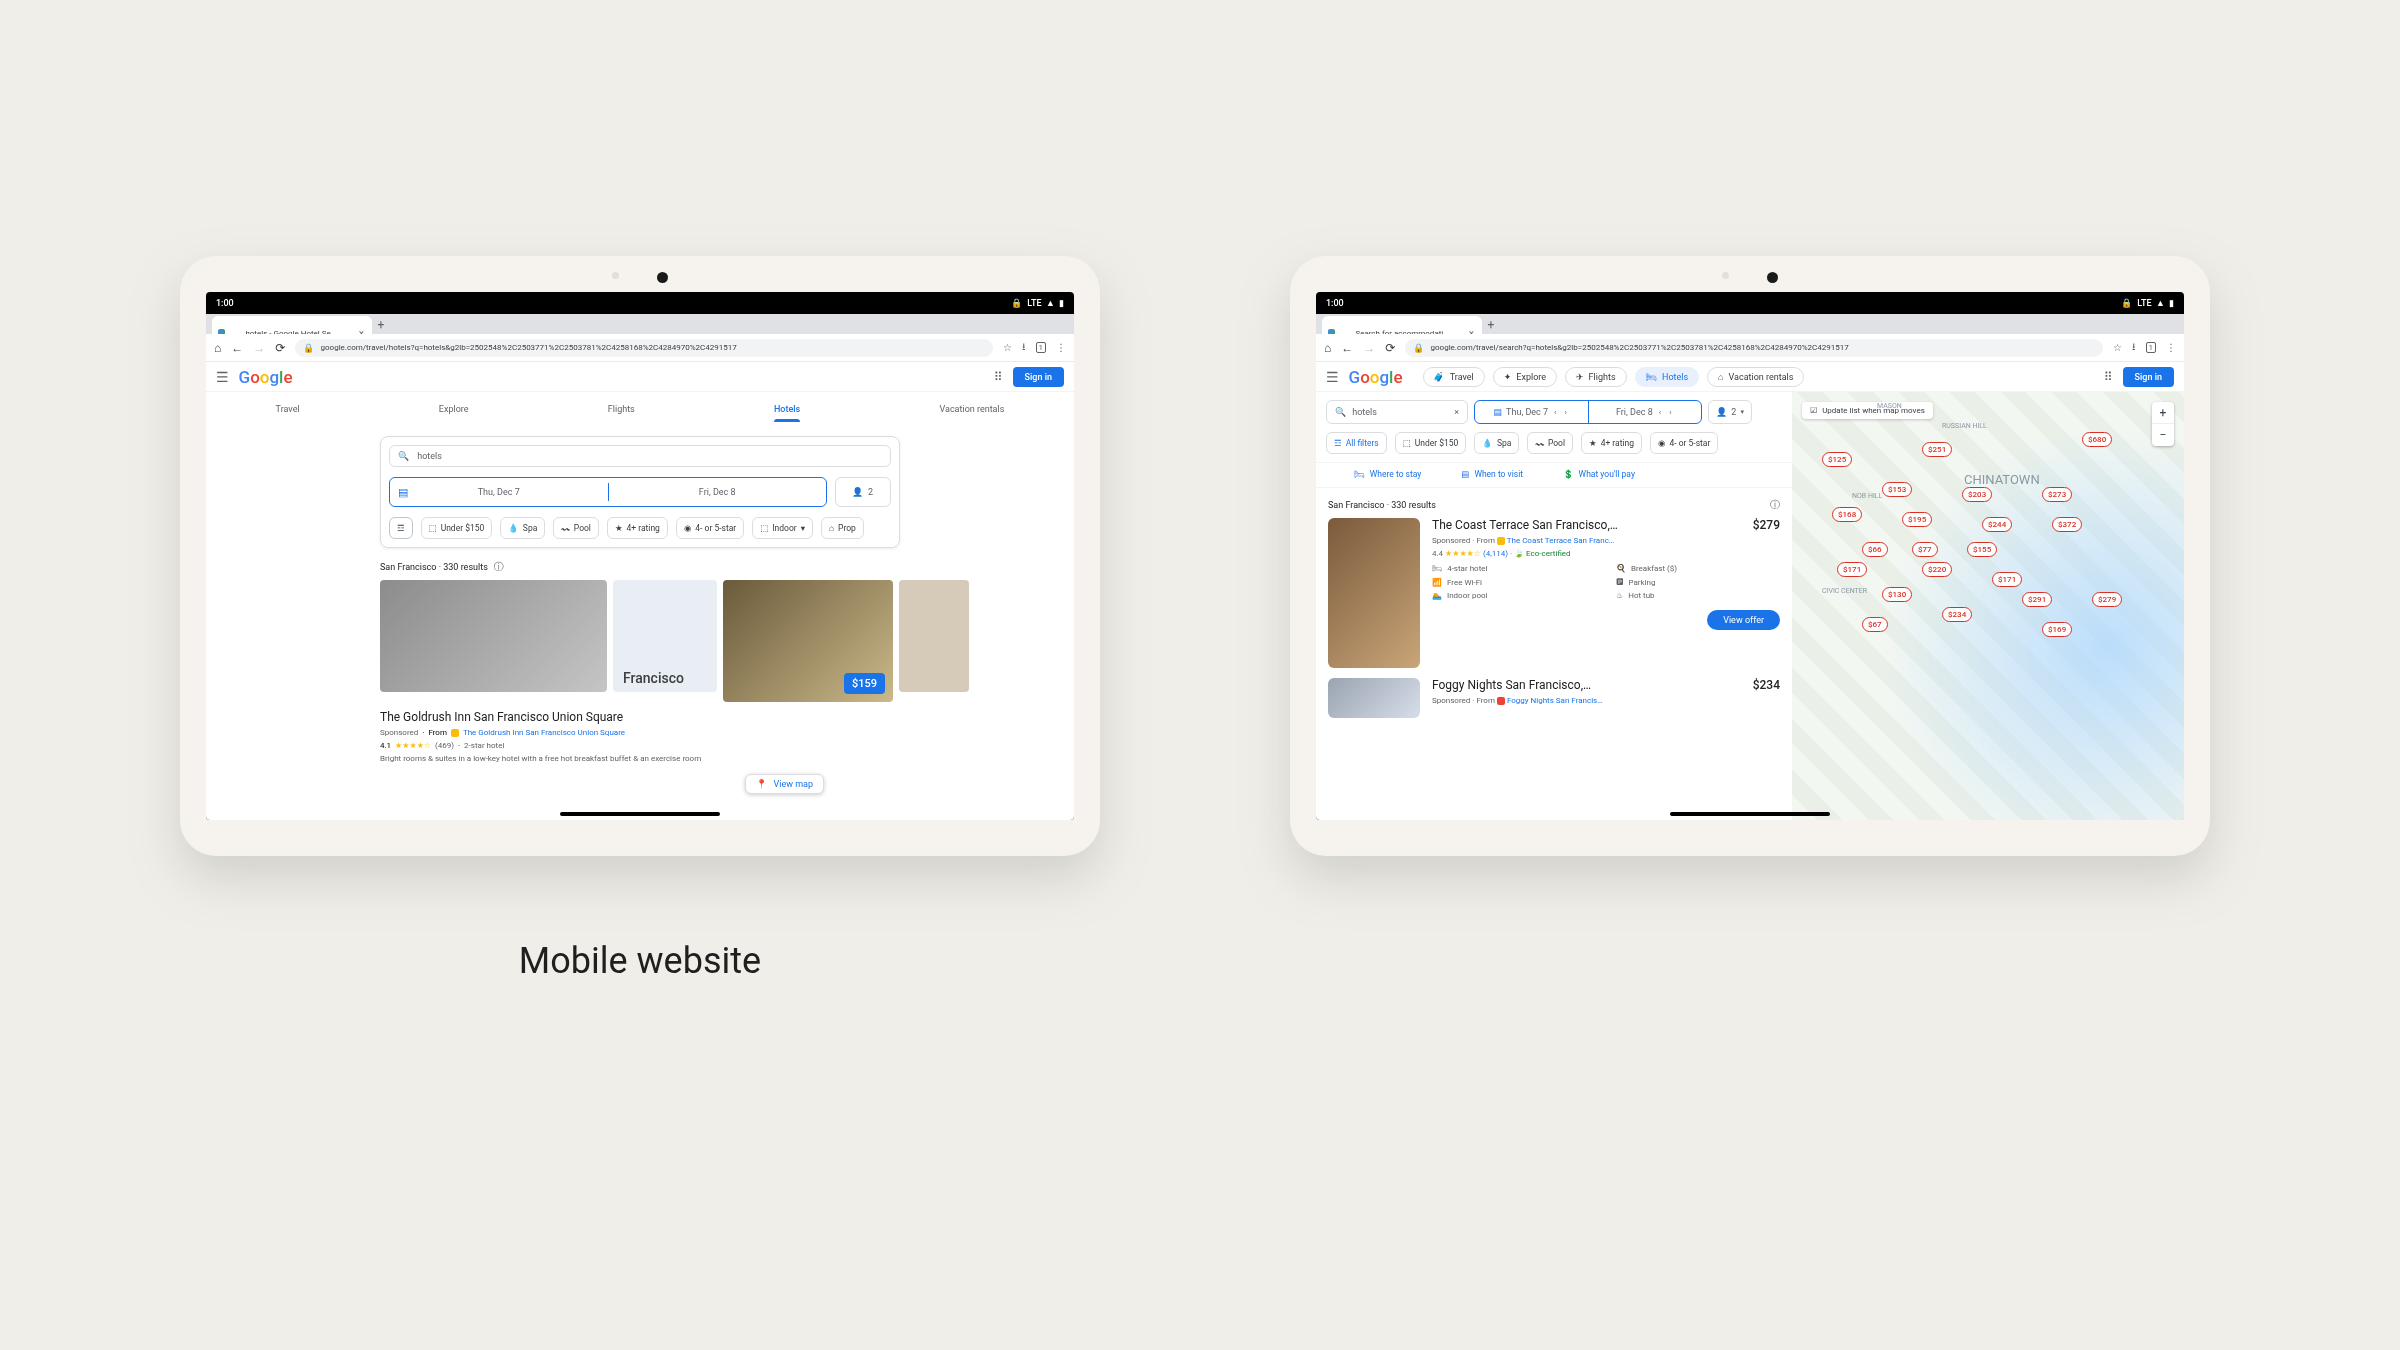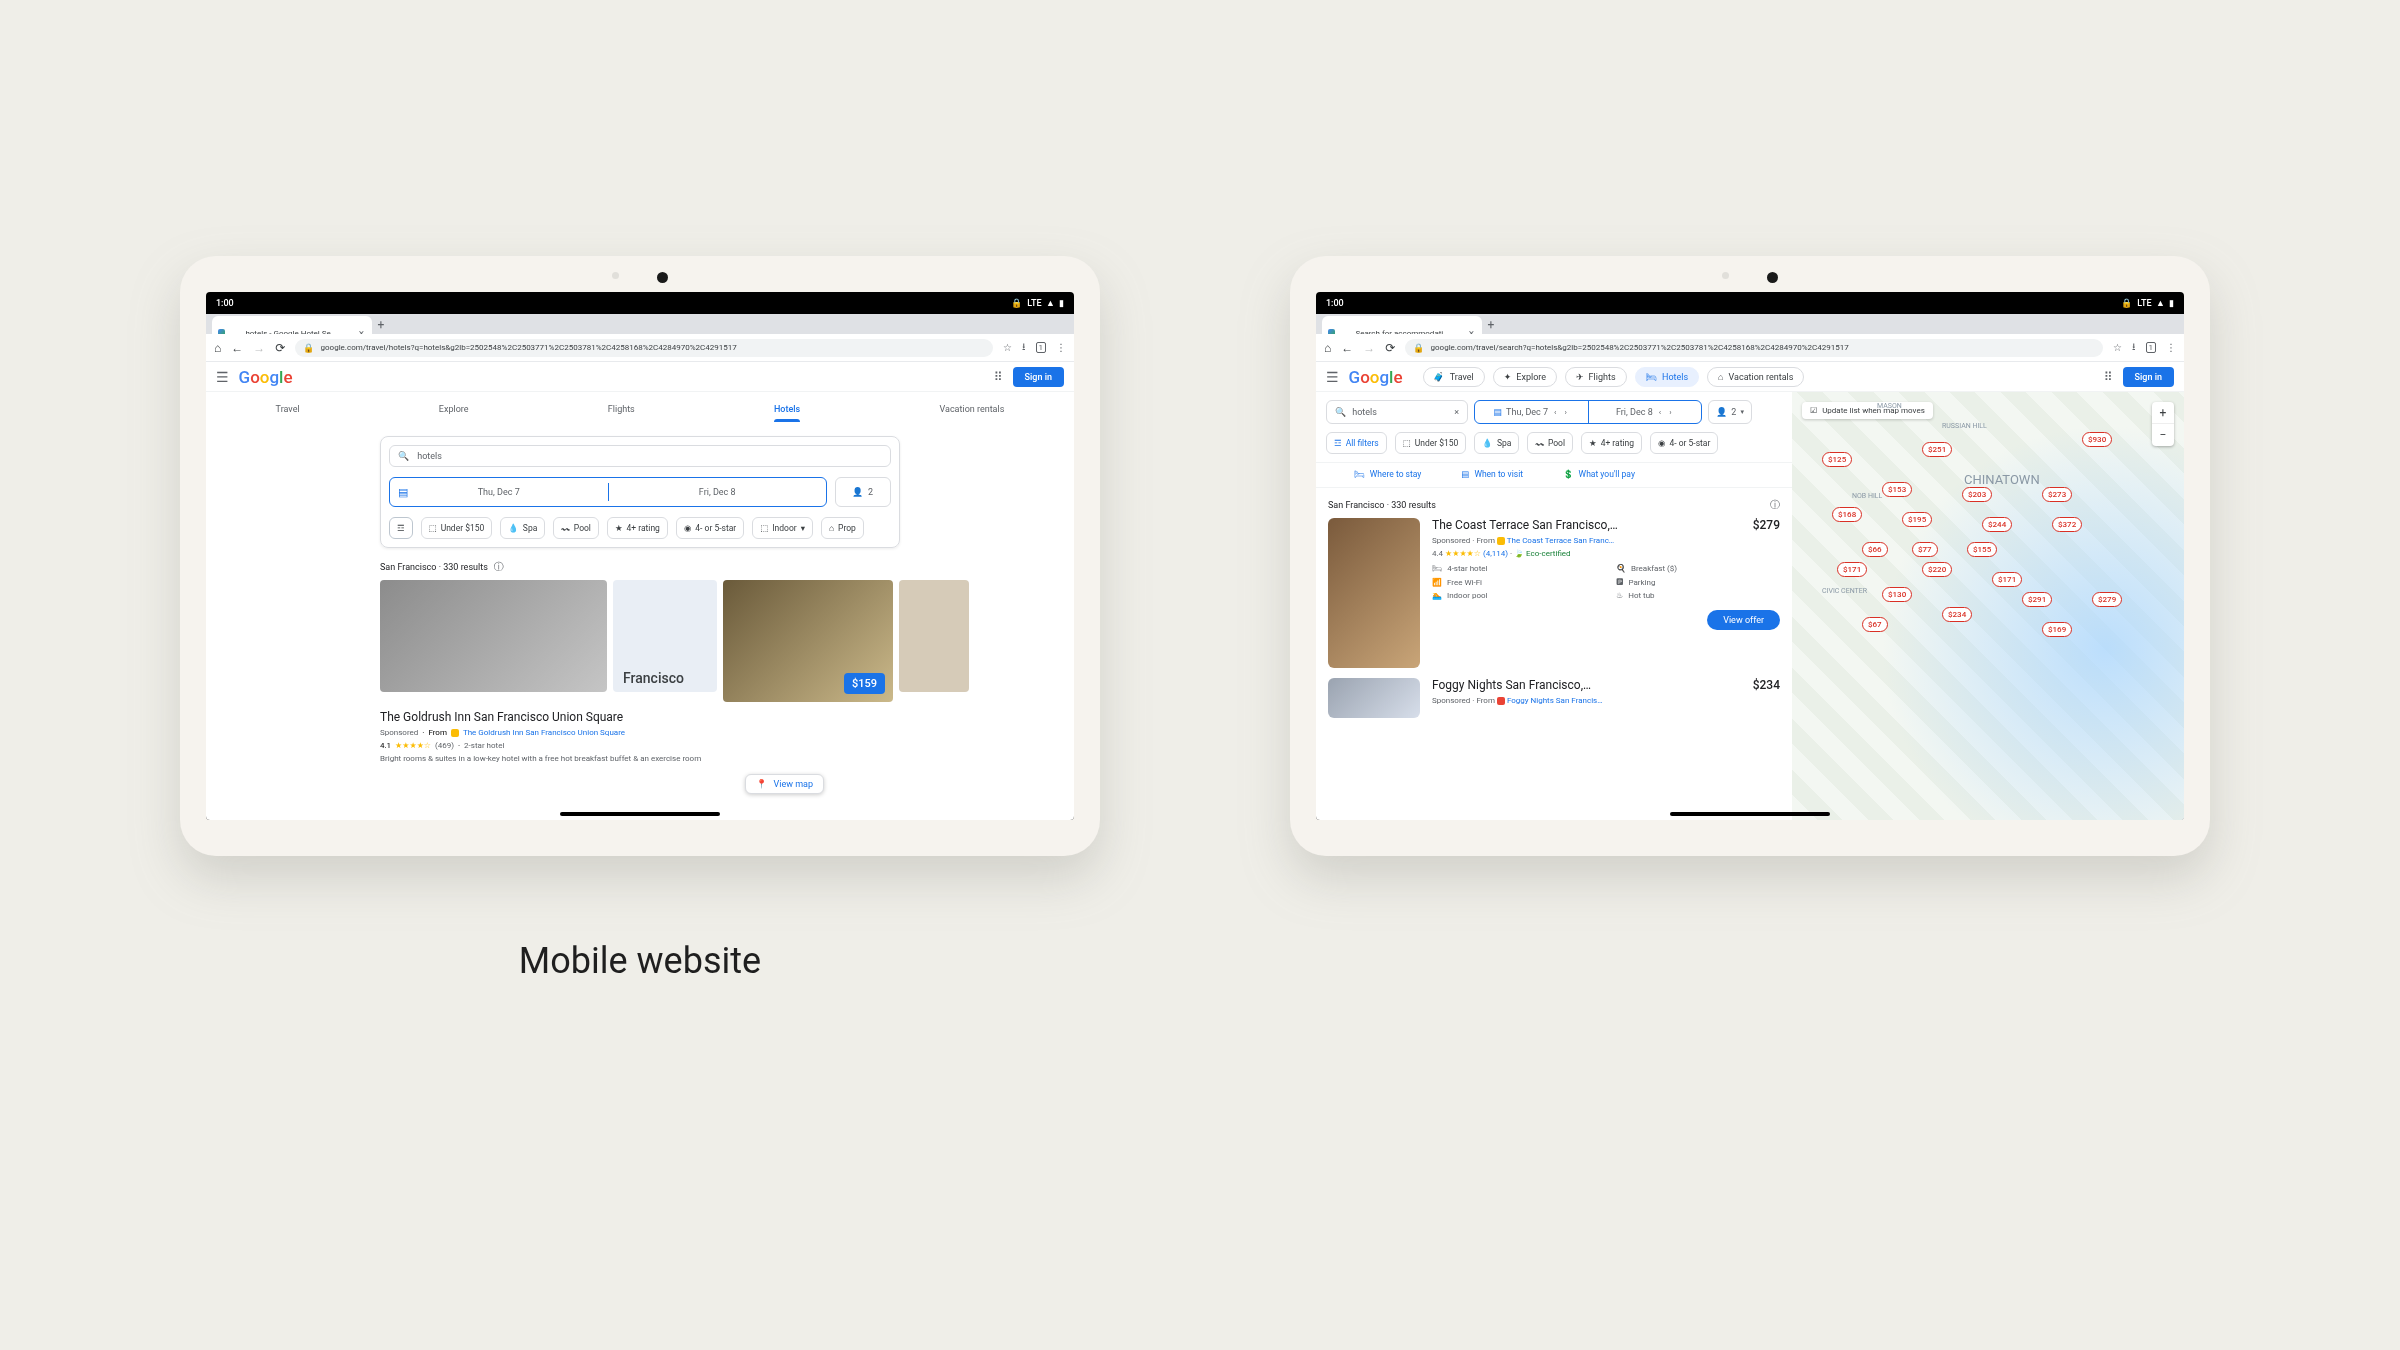--- a/index.html
+++ b/index.html
@@ -478,21 +478,21 @@
               <span>☑</span>
               <span>Update list when map moves</span>
             </div>
             <div class="map-controls">
               <div>+</div>
               <div style="border:none;">−</div>
             </div>
 
             <span class="map-pin" style="top:60px;left:30px">$125</span>
             <span class="map-pin" style="top:50px;left:130px">$251</span>
-            <span class="map-pin" style="top:40px;left:290px">$930</span>
+            <span class="map-pin" style="top:40px;left:290px">$680</span>
             <span class="map-pin" style="top:90px;left:90px">$153</span>
             <span class="map-pin" style="top:95px;left:170px">$203</span>
             <span class="map-pin" style="top:95px;left:250px">$273</span>
             <span class="map-pin" style="top:115px;left:40px">$168</span>
             <span class="map-pin" style="top:120px;left:110px">$195</span>
             <span class="map-pin" style="top:125px;left:190px">$244</span>
             <span class="map-pin" style="top:125px;left:260px">$372</span>
             <span class="map-pin" style="top:150px;left:70px">$66</span>
             <span class="map-pin" style="top:150px;left:120px">$77</span>
             <span class="map-pin" style="top:150px;left:175px">$155</span>

